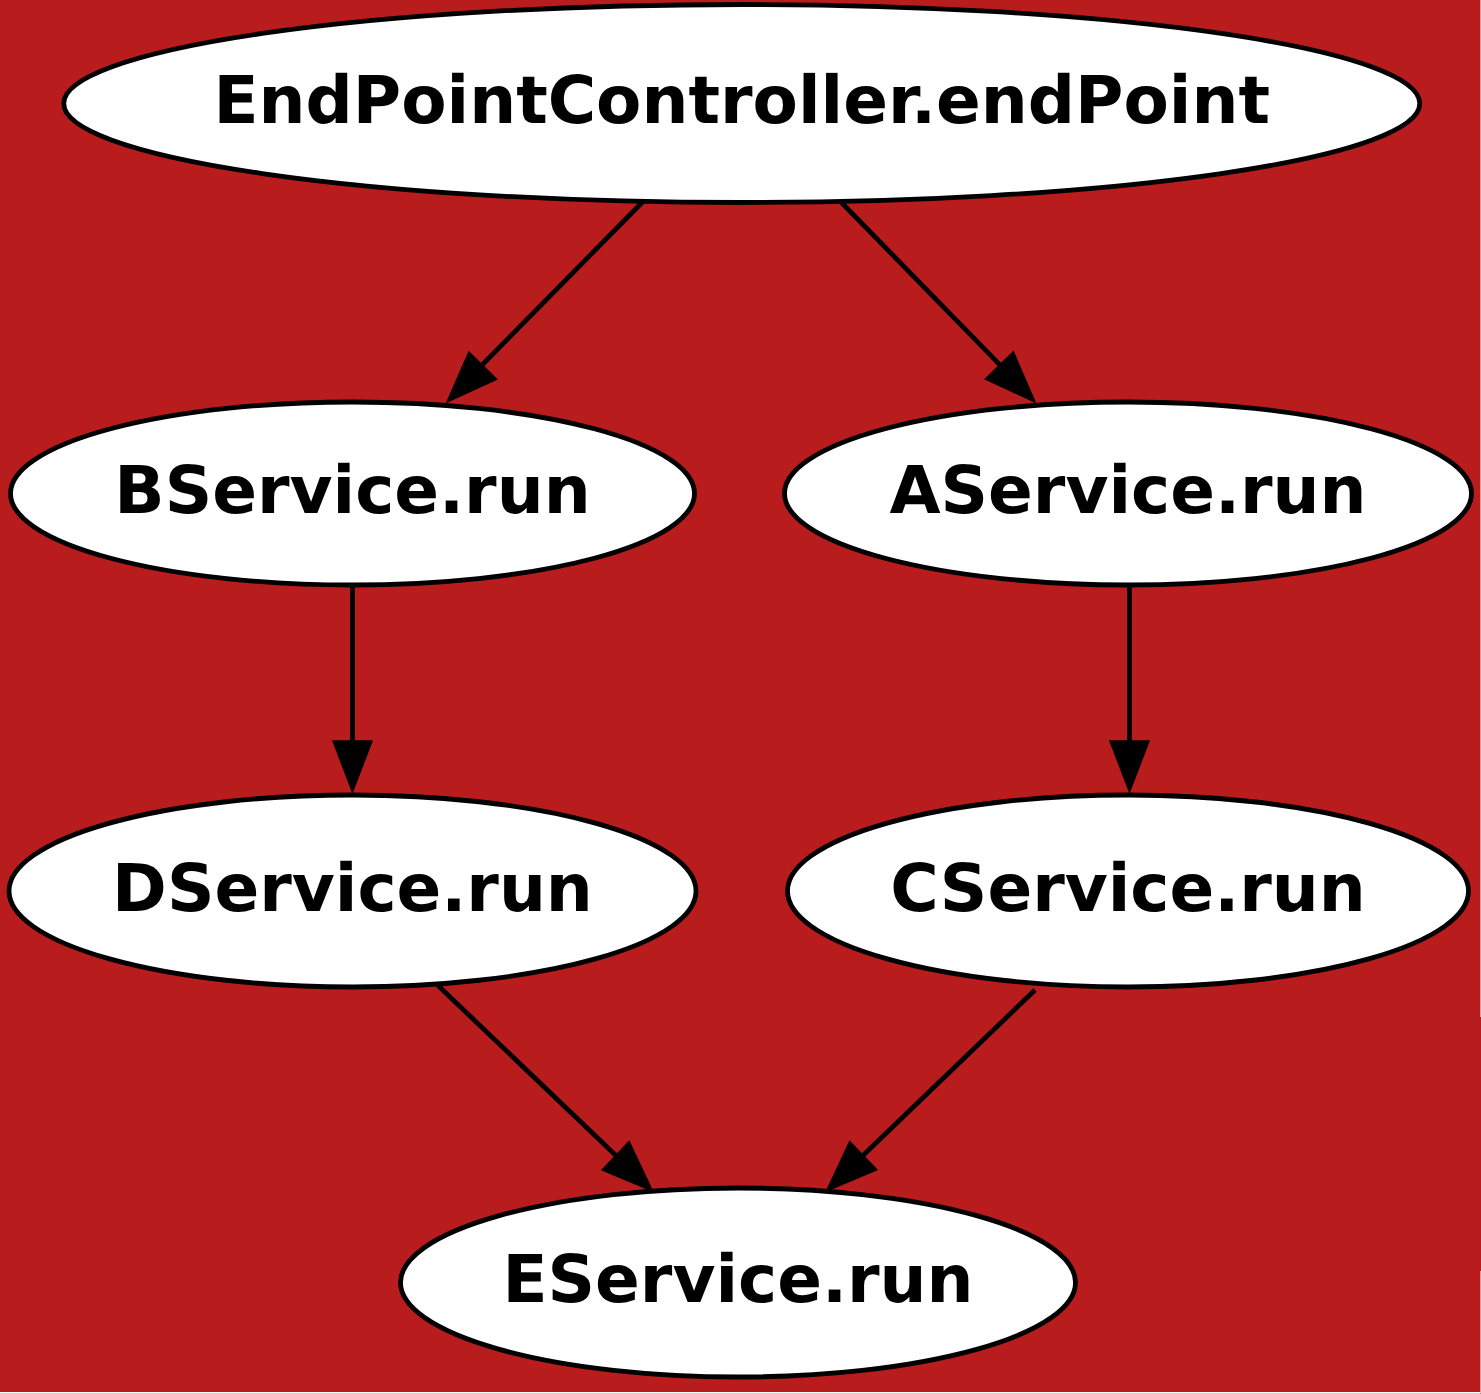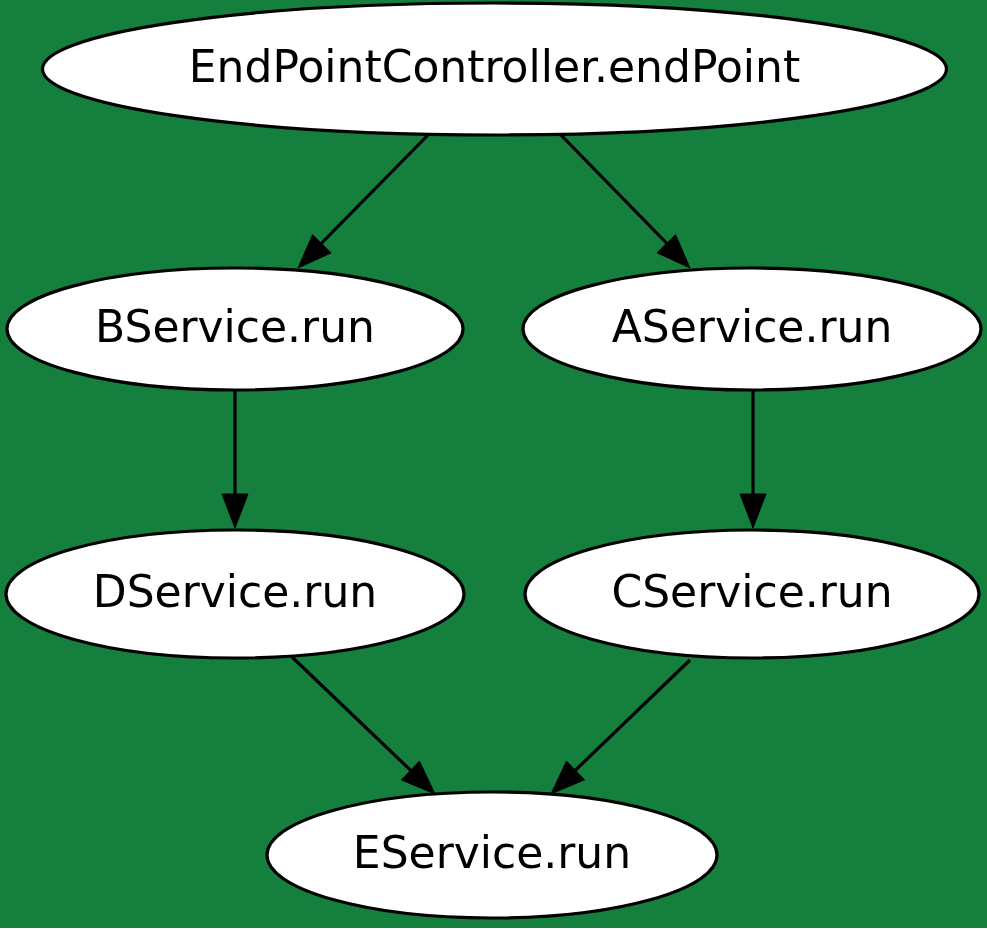--- a/index.html
+++ b/index.html
@@ -11,21 +11,22 @@
   body {
     width: 987px;
     height: 929px;
     overflow: hidden;
     font-family: "DejaVu Sans", sans-serif;
   }
   #graph-root {
     position: relative;
     width: 987px;
     height: 928px;
-    background: #15803d;
+    background: #b91c1c;
+    font-weight: bold;
   }
   svg#graph-svg {
     display: block;
     width: 987px;
     height: 929px;
   }
   .node-ellipse {
     fill: #ffffff;
     stroke: #000000;
     stroke-width: 3.2;

